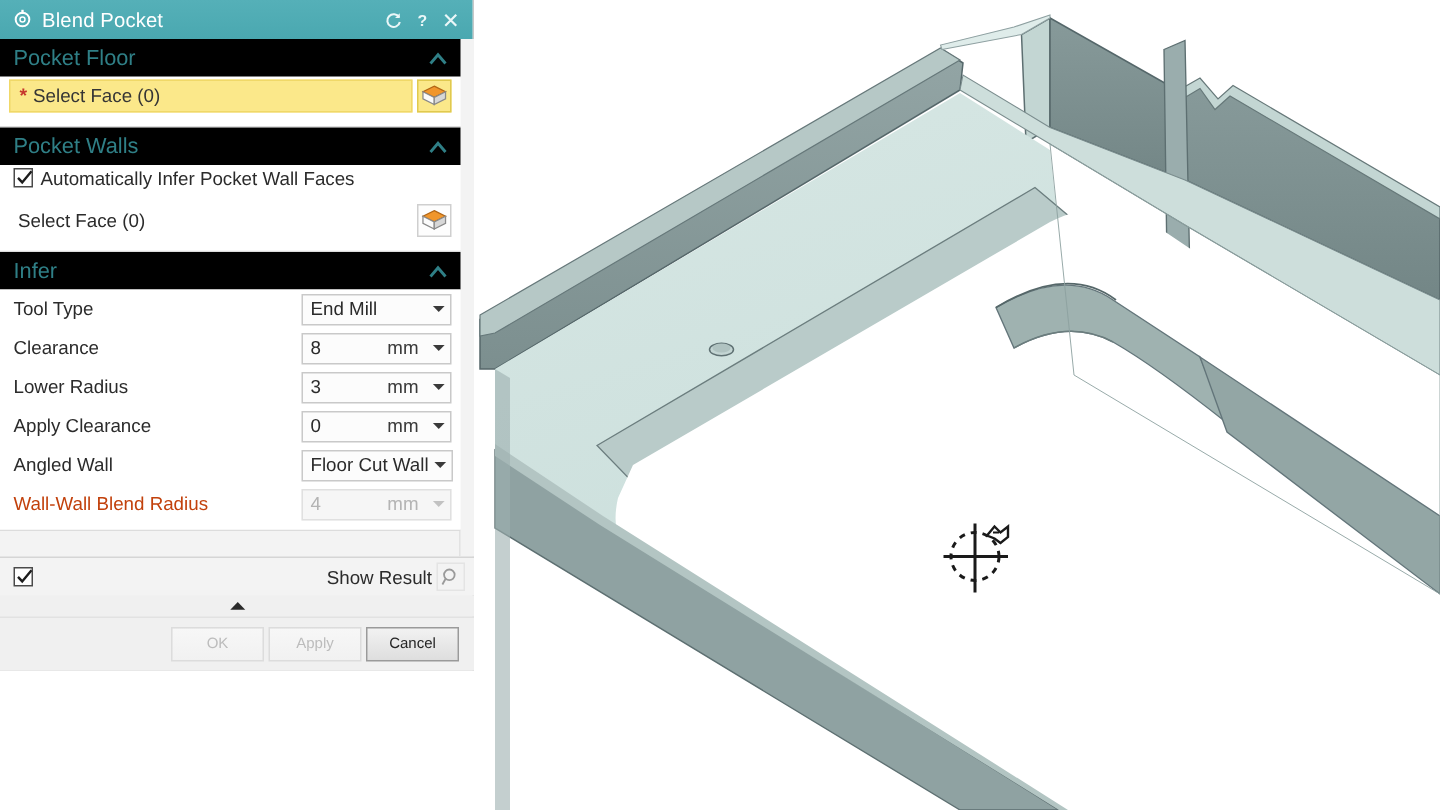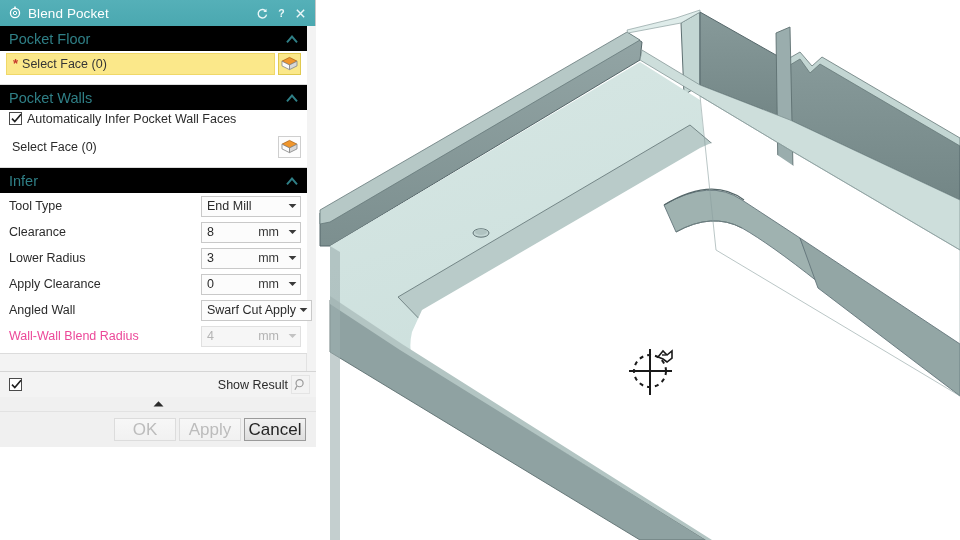--- a/index.html
+++ b/index.html
@@ -208,21 +208,21 @@
     padding: 0 6px 0 9px;
     gap: 32px;
   }
   .form-label {
     width: 160px;
     flex: 0 0 auto;
     font-size: 12.5px;
     color: #2b2b2b;
     white-space: nowrap;
   }
-  .form-row.disabled .form-label { color: #ec4899; }
+  .form-row.disabled .form-label { color: #c2410c; }
 
   .field {
     flex: 1 1 auto;
     height: 21px;
     background: #fcfcfc;
     border: 1px solid #c9c9c9;
     display: flex;
     align-items: center;
     box-sizing: border-box;
     position: relative;
@@ -306,21 +306,21 @@
     justify-content: flex-end;
     padding-right: 10px;
     box-sizing: border-box;
   }
   .dlg-btn {
     height: 23px;
     min-width: 62px;
     margin-left: 3px;
     border: 1px solid #b9b9b9;
     background: linear-gradient(to bottom,#fbfbfb 0%, #ededed 100%);
-    font-size: 17px;
+    font-size: 10px;
     color: #242424;
     display: flex; align-items: center; justify-content: center;
     box-sizing: border-box;
     cursor: pointer;
     font-family: "Liberation Sans", sans-serif;
   }
   .dlg-btn.disabled {
     color: #bcbcbc;
     border-color: #dcdcdc;
     background: linear-gradient(to bottom,#f7f7f7 0%, #f1f1f1 100%);
@@ -563,21 +563,21 @@
                   <span class="caret">
                     <svg width="9" height="6" viewBox="0 0 9 6">
       <path d="M0.6 1 L4.5 5 L8.4 1 Z" fill="#3a3a3a"></path>
                     </svg>
                   </span>
                 </span>
               </div>
               <div class="form-row">
                 <span class="form-label">Angled Wall</span>
                 <span class="field">
-                  <span class="fval">Swarf Cut Apply</span>
+                  <span class="fval">Floor Cut Wall</span>
                   <span class="caret">
                     <svg width="9" height="6" viewBox="0 0 9 6">
       <path d="M0.6 1 L4.5 5 L8.4 1 Z" fill="#3a3a3a"></path>
                     </svg>
                   </span>
                 </span>
               </div>
               <div class="form-row disabled">
                 <span class="form-label">Wall-Wall Blend Radius</span>
                 <span class="field">

